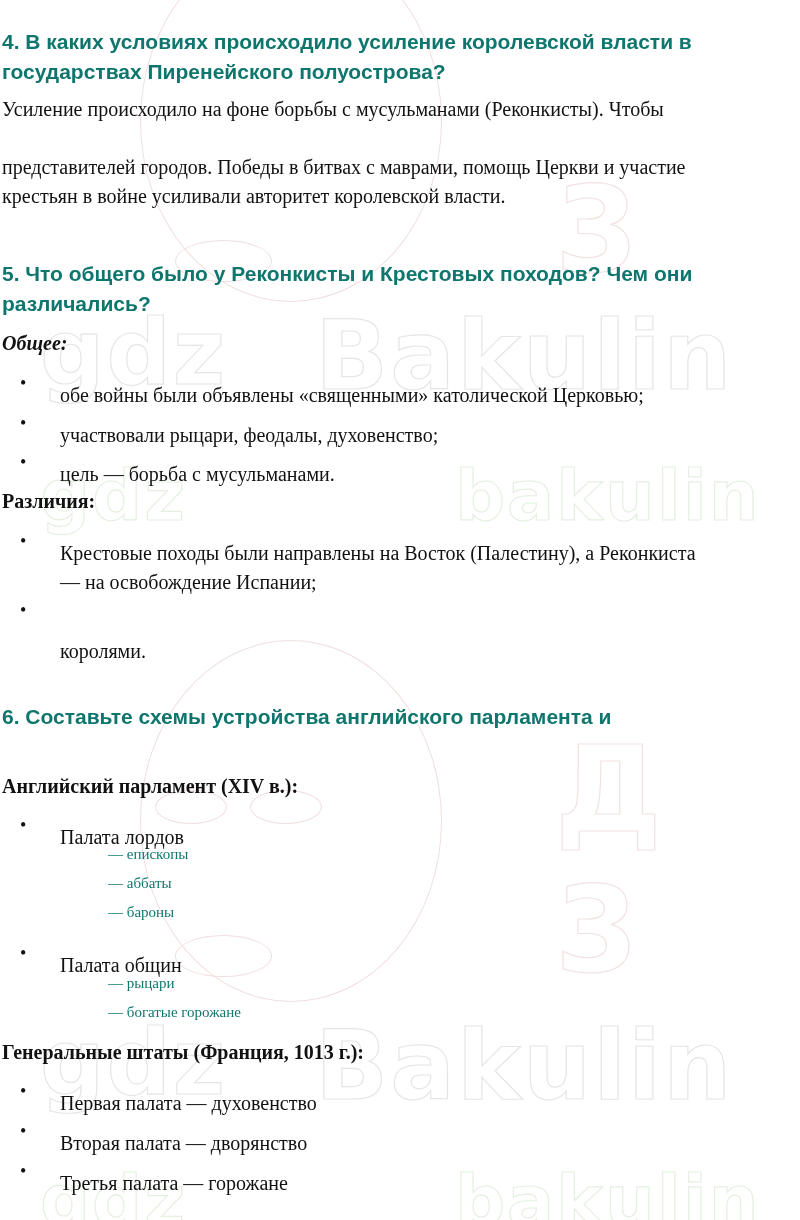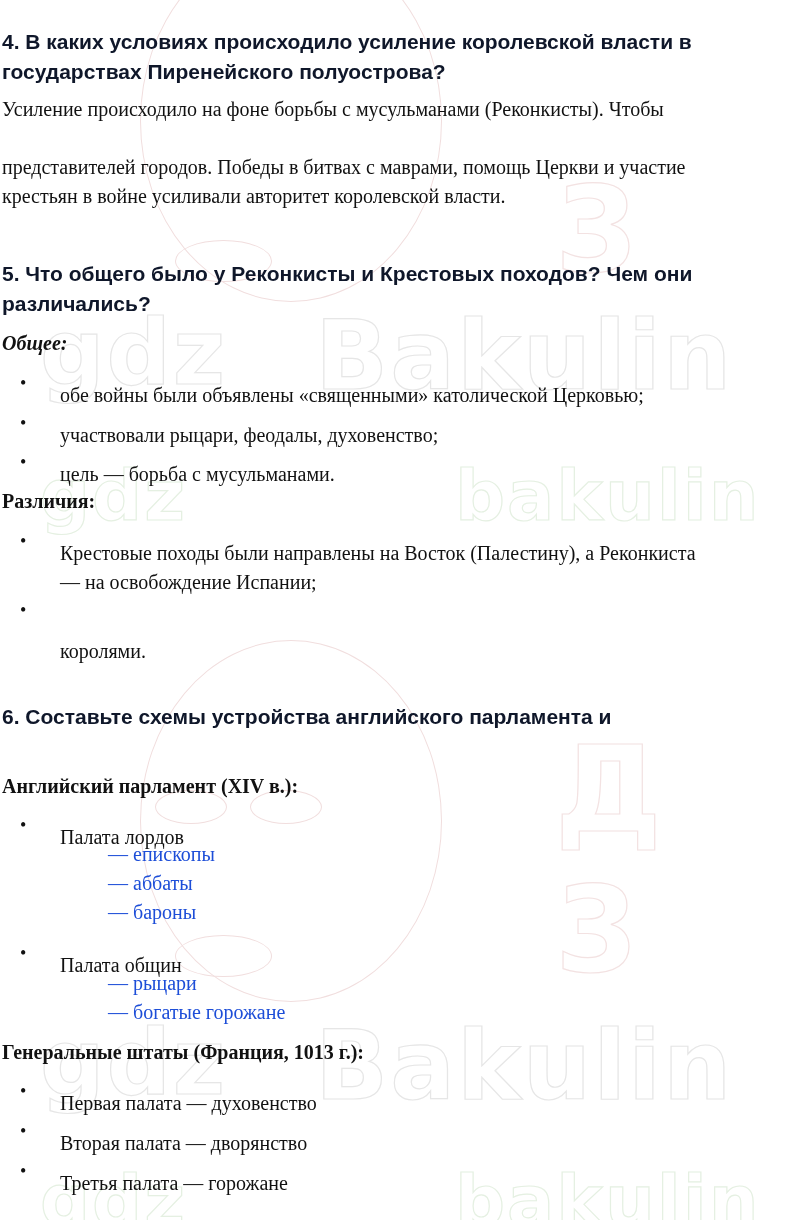--- a/index.html
+++ b/index.html
@@ -41,21 +41,21 @@
       z-index: 1;
       padding: 0;
     }
     .q-title {
       position: absolute;
       left: 2px;
       font-family: "Liberation Sans", sans-serif;
       font-weight: bold;
       font-size: 21px;
       line-height: 30px;
-      color: #0f172a;
+      color: #0f766e;
       width: 790px;
       margin: 0;
     }
     .para {
       position: absolute;
       left: 2px;
       font-family: "Liberation Serif", serif;
       font-size: 20px;
       line-height: 29px;
       color: #111;
@@ -90,23 +90,23 @@
     .bullet .txt {
       position: absolute;
       left: 60px;
       top: 12px;
       width: 738px;
     }
     .sub-item {
       position: absolute;
       left: 108px;
       font-family: "Liberation Serif", serif;
-      font-size: 20px;
+      font-size: 15px;
       line-height: 29px;
-      color: #1d4ed8;
+      color: #0f766e;
     }
   </style>
 </head>
 <body>
 
 <div class="watermark">
   <div class="wm-text" style="left:40px;top:300px;font-size:90px;">gdz</div>
   <div class="wm-text" style="left:315px;top:300px;font-size:96px;">Bakulin</div>
   <div class="wm-text green" style="left:455px;top:455px;font-size:70px;">bakulin</div>
   <div class="wm-text green" style="left:40px;top:455px;font-size:70px;">gdz</div>

